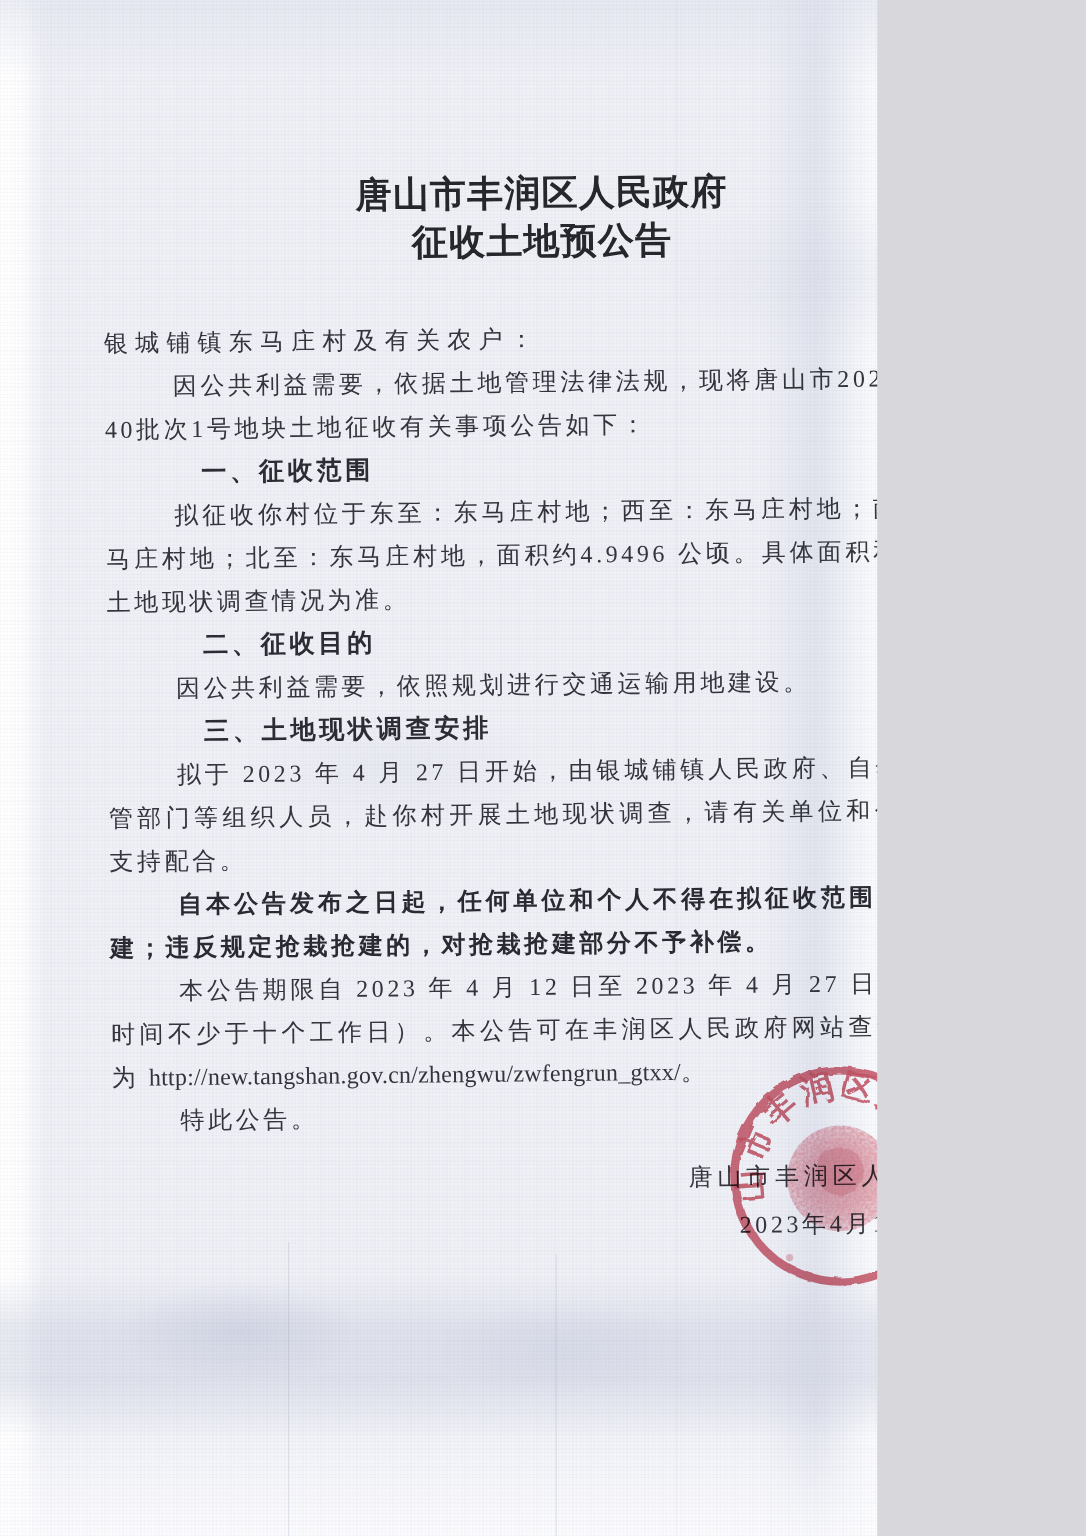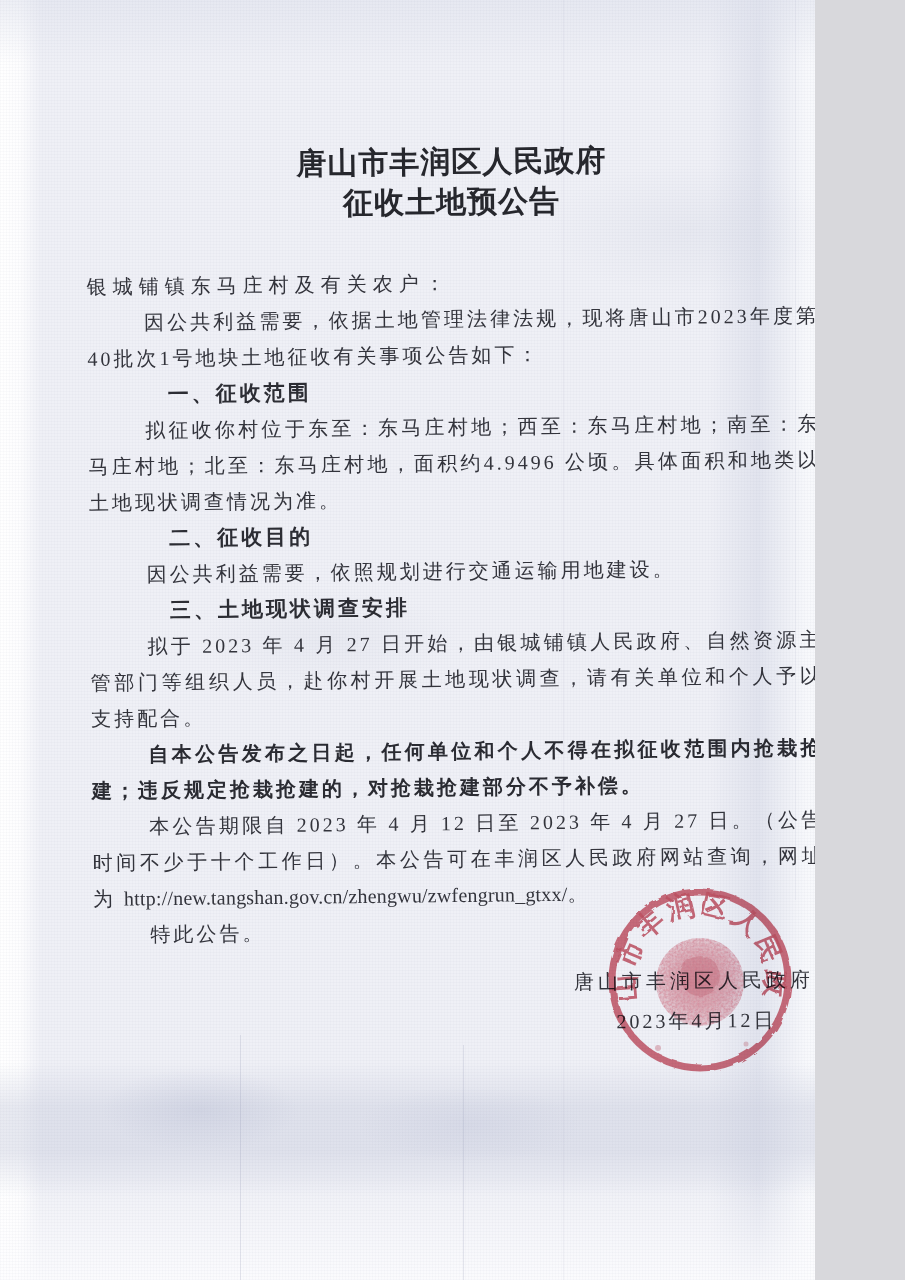--- a/index.html
+++ b/index.html
@@ -1,17 +1,17 @@
 <!DOCTYPE html>
 <html><head>
 <meta charset="utf-8">
 <style>
   html,body{margin:0;padding:0;background:#d8d8dc;}
   .screen{
-    position:relative;width:815px;height:1280px;overflow:hidden;
+    position:relative;width:731px;height:1280px;overflow:hidden;
     background:#eff0f6;
     font-family:"Liberation Serif","DejaVu Serif",serif;
   }
   
   .paper{
     position:absolute;inset:0;
     background-image:
       radial-gradient(140px 60px at 200px 1110px, rgba(188,193,214,0.38), rgba(188,193,214,0) 70%),
       radial-gradient(160px 55px at 470px 1125px, rgba(196,200,220,0.30), rgba(196,200,220,0) 70%),
       radial-gradient(200px 90px at 690px 230px, rgba(206,210,224,0.25), rgba(206,210,224,0) 72%),

